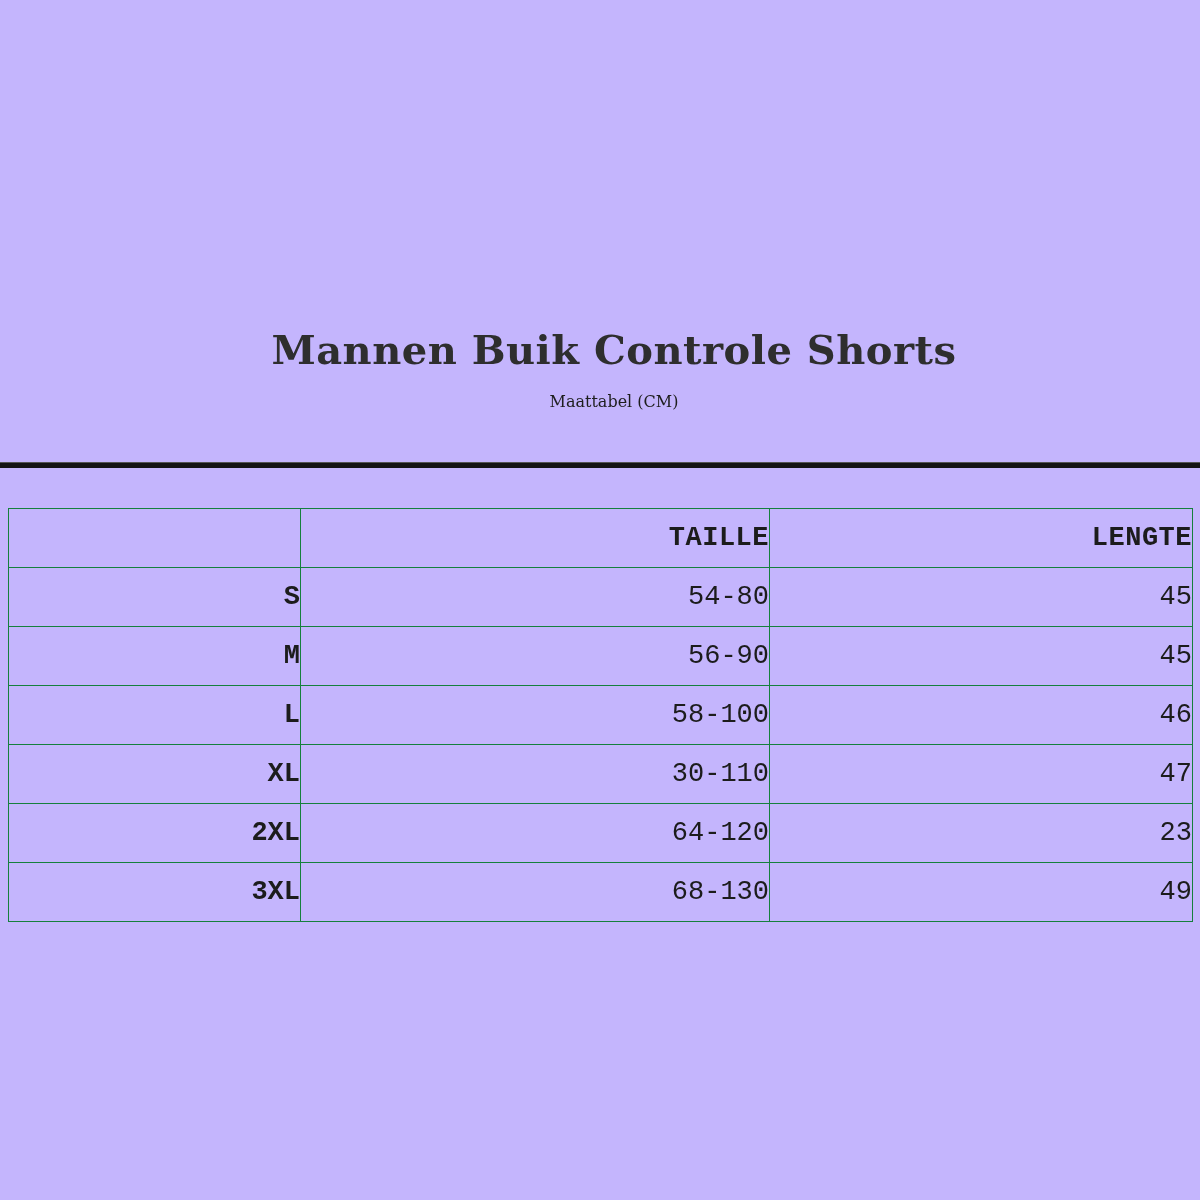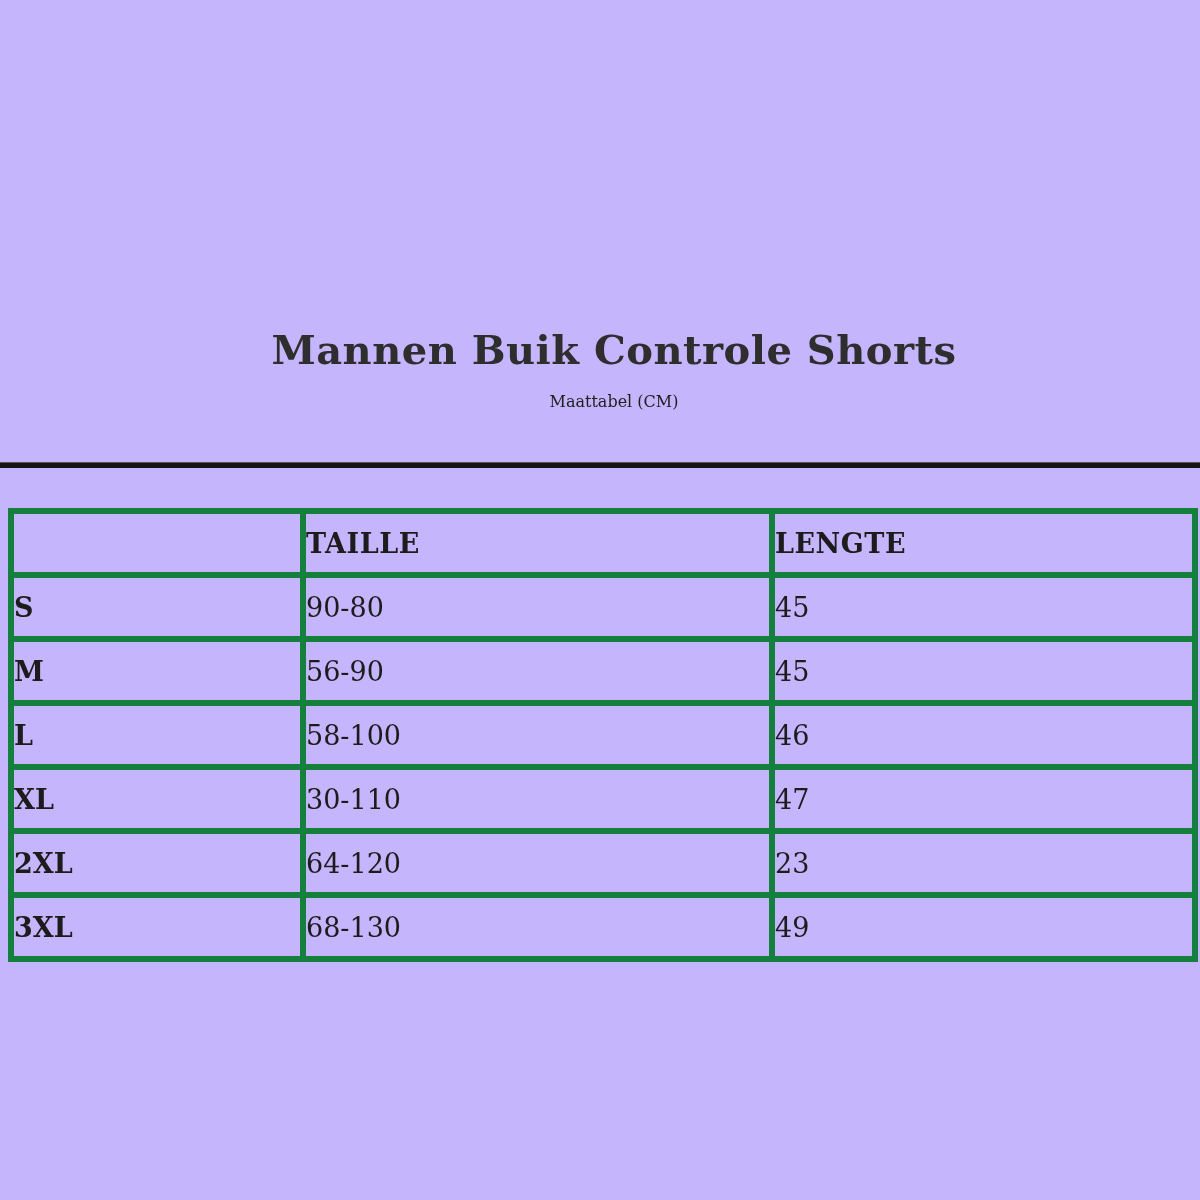--- a/index.html
+++ b/index.html
@@ -53,26 +53,27 @@
     left: 8px;
     width: 1184px;
     height: 409px;
     border-collapse: collapse;
     table-layout: fixed;
     font-size: 27px;
     color: #1c1c1c;
   }
   table.size-table th,
   table.size-table td {
-    border: 6px solid #15803d;
-    text-align: left;
+    border: 1px solid #15803d;
+    text-align: right;
     vertical-align: middle;
     padding: 0;
     height: 58px;
     font-weight: 400;
+    font-family: Liberation Mono, monospace;
   }
   table.size-table th {
     font-weight: 700;
     letter-spacing: 0.5px;
   }
   table.size-table td.size-cell {
     font-weight: 700;
   }
 </style>
 </head>
@@ -95,21 +96,21 @@
     <thead>
       <tr>
         <th></th>
         <th>TAILLE</th>
         <th>LENGTE</th>
       </tr>
     </thead>
     <tbody>
       <tr>
         <td class="size-cell">S</td>
-        <td>90-80</td>
+        <td>54-80</td>
         <td>45</td>
       </tr>
       <tr>
         <td class="size-cell">M</td>
         <td>56-90</td>
         <td>45</td>
       </tr>
       <tr>
         <td class="size-cell">L</td>
         <td>58-100</td>

